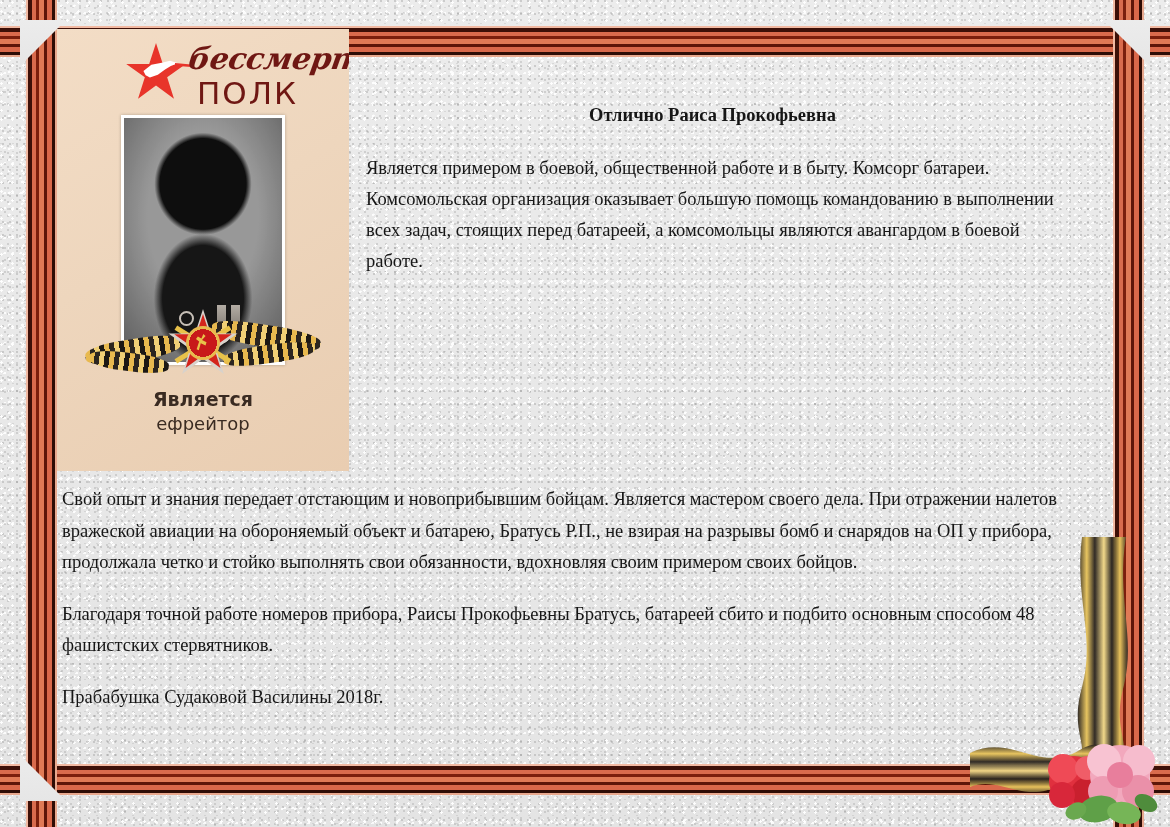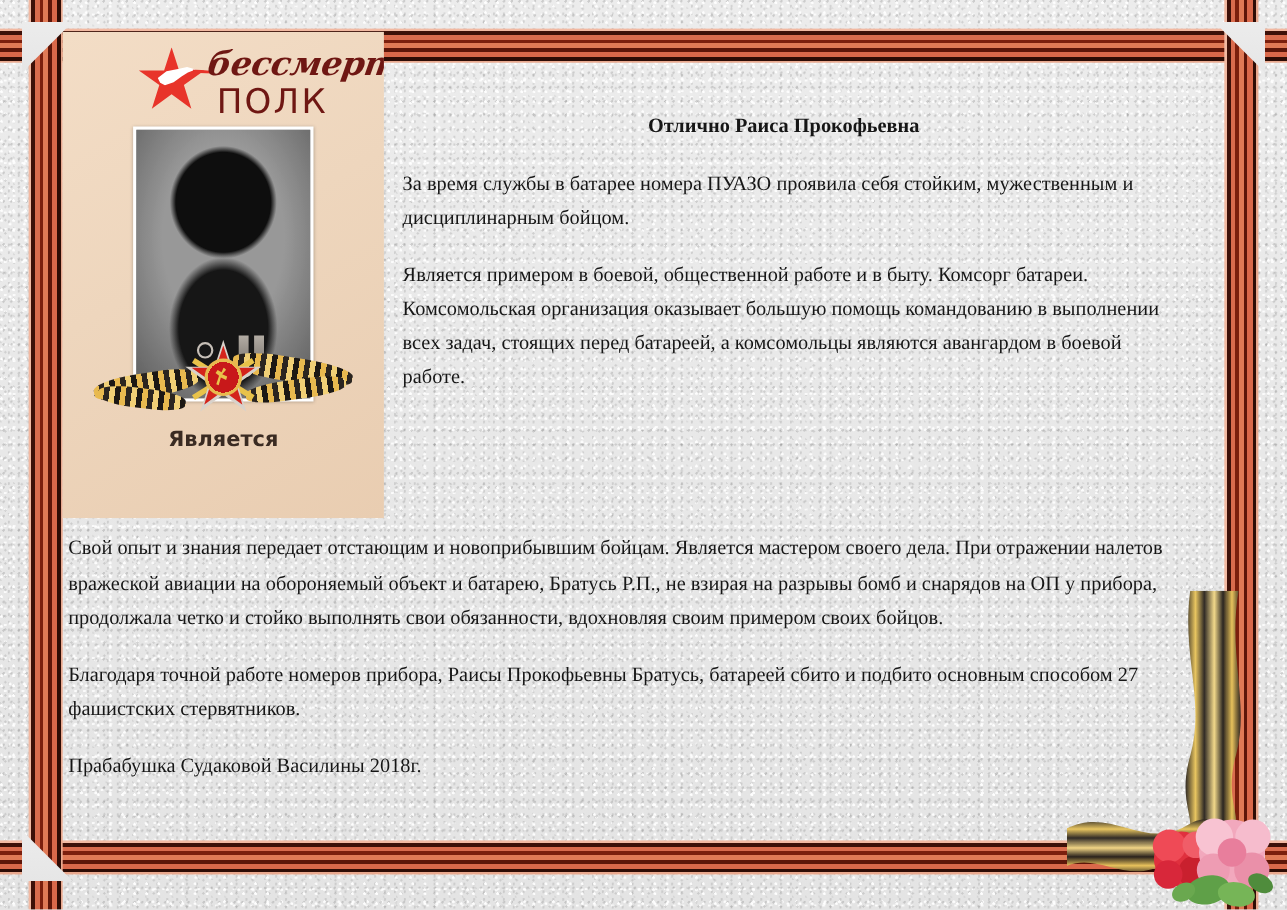--- a/index.html
+++ b/index.html
@@ -230,32 +230,32 @@
         <div class="sword" id="sword2"></div>
       </div>
       <div id="order-star"></div>
       <div id="order-star-red"></div>
       <div id="order-center"></div>
       <div id="order-hammer"></div>
     </div>
 
     <div id="caption">
       <div id="cap-surname">Является</div>
+      <div id="cap-rank">ефрейтор</div>
     </div>
   </div>
 
   <div id="right-col">
     <div id="doc-title">Отлично Раиса Прокофьевна</div>
-    <p>За время службы в батарее номера ПУАЗО проявила себя стойким, мужественным и дисциплинарным бойцом.</p>
     <p>Является примером в боевой, общественной работе и в быту. Комсорг батареи. Комсомольская организация оказывает большую помощь командованию в выполнении всех задач, стоящих перед батареей, а комсомольцы являются авангардом в боевой работе.</p>
   </div>
 
   <div id="wide-col">
     <p>Свой опыт и знания передает отстающим и новоприбывшим бойцам. Является мастером своего дела. При отражении налетов вражеской авиации на обороняемый объект и батарею, Братусь Р.П., не взирая на разрывы бомб и снарядов на ОП у прибора, продолжала четко и стойко выполнять свои обязанности, вдохновляя своим примером своих бойцов.</p>
-    <p>Благодаря точной работе номеров прибора,  Раисы Прокофьевны Братусь, батареей сбито и подбито основным способом 27 фашистских стервятников.</p>
+    <p>Благодаря точной работе номеров прибора,  Раисы Прокофьевны Братусь, батареей сбито и подбито основным способом 48 фашистских стервятников.</p>
     <p>Прабабушка Судаковой Василины 2018г.</p>
   </div>
 
   <svg id="corner-deco" viewBox="0 0 200 290">
     <defs>
       <linearGradient id="gold" x1="0" y1="0" x2="1" y2="0">
         <stop offset="0%" stop-color="#2b2520"></stop>
         <stop offset="18%" stop-color="#e8c45c"></stop>
         <stop offset="34%" stop-color="#2b2520"></stop>
         <stop offset="52%" stop-color="#f2d887"></stop>

